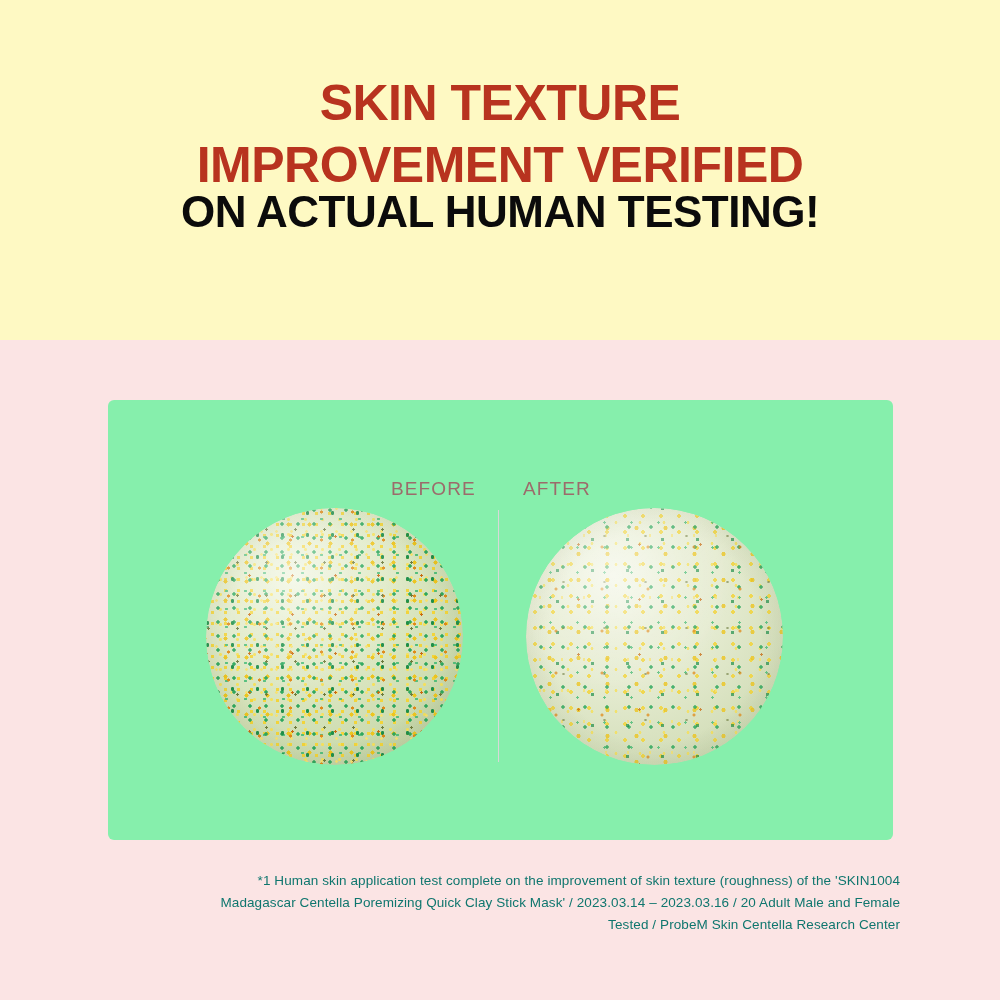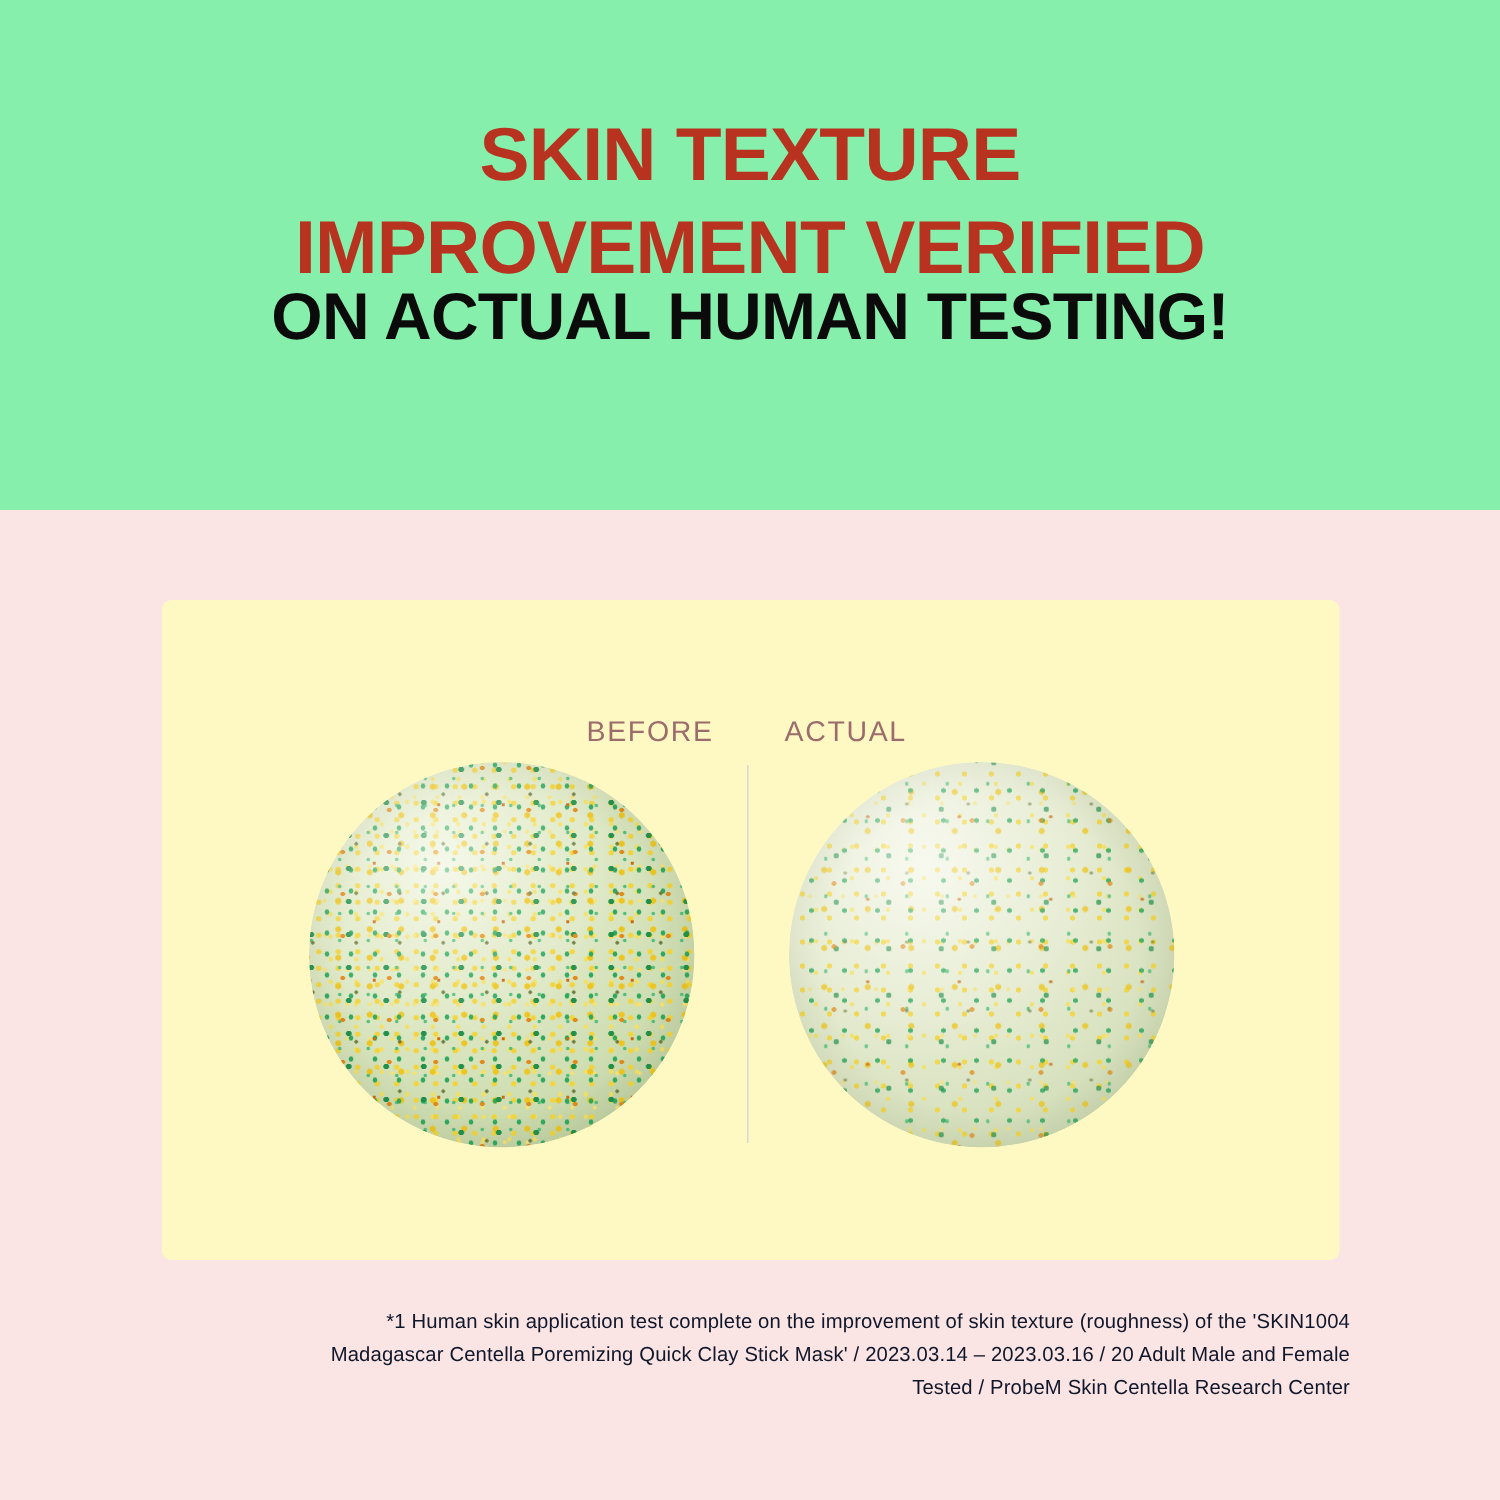--- a/index.html
+++ b/index.html
@@ -19,21 +19,21 @@
     height: 1000px;
   }
 
   
   .headline-band {
     position: absolute;
     left: 0;
     top: 0;
     width: 1000px;
     height: 340px;
-    background: #86efac;
+    background: #fef9c3;
   }
   .headline-stack {
     position: absolute;
     left: 0;
     top: 78px;
     width: 1000px;
     text-align: center;
   }
   .headline-line {
     display: block;
@@ -67,21 +67,21 @@
     background: #fbe4e4;
   }
 
   
   .compare-card {
     position: absolute;
     left: 108px;
     top: 400px;
     width: 785px;
     height: 440px;
-    background: #fef9c3;
+    background: #86efac;
     border-radius: 6px;
   }
 
   .label-row {
     position: absolute;
     left: 0;
     top: 78px;
     width: 785px;
     height: 24px;
   }
@@ -200,21 +200,21 @@
   
   .footnote {
     position: absolute;
     left: 100px;
     top: 870px;
     width: 800px;
     text-align: right;
     font-family: "Liberation Sans", sans-serif;
     font-size: 13.5px;
     line-height: 22px;
-    color: #0f172a;
+    color: #0f766e;
     letter-spacing: 0.1px;
   }
   .footnote span { display: block; }
 </style>
 </head>
 <body>
 
 <div id="page">
 
   <div class="headline-band">
@@ -224,21 +224,21 @@
       <span class="headline-line hl-3">ON ACTUAL HUMAN TESTING!</span>
     </div>
   </div>
 
   <div class="pink-band"></div>
 
   <div class="compare-card">
 
     <div class="label-row">
       <span class="cmp-label label-before">BEFORE</span>
-      <span class="cmp-label label-after">ACTUAL</span>
+      <span class="cmp-label label-after">AFTER</span>
     </div>
 
     <div class="divider"></div>
 
     <div class="sphere sphere-before">
       <div class="sphere-base"></div>
       <div class="speck speck-y1"></div>
       <div class="speck speck-y2"></div>
       <div class="speck speck-g1"></div>
       <div class="speck speck-g2"></div>

